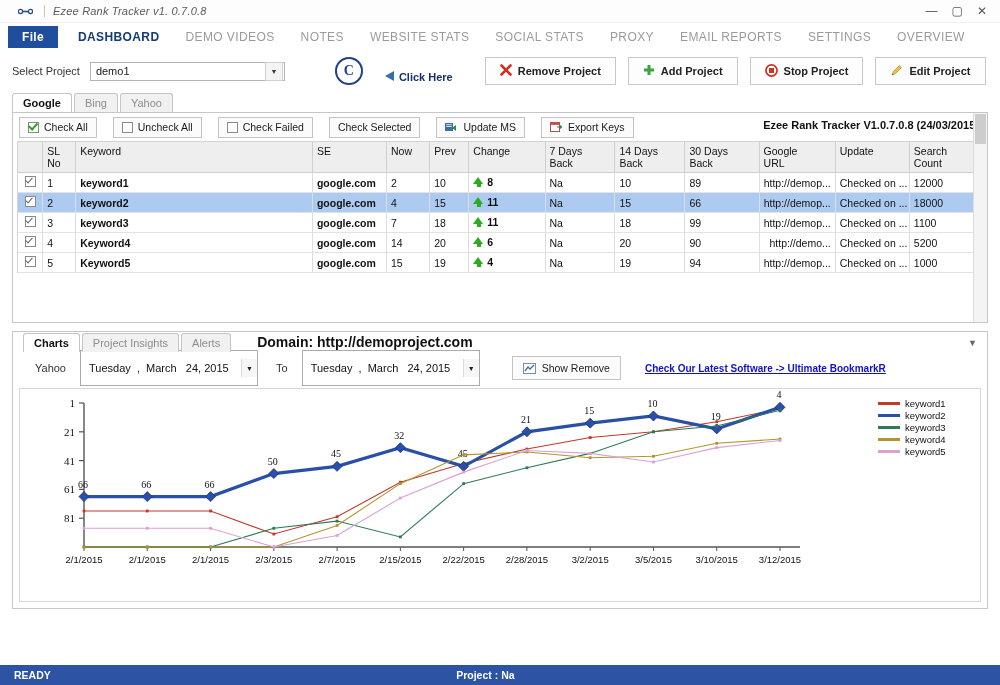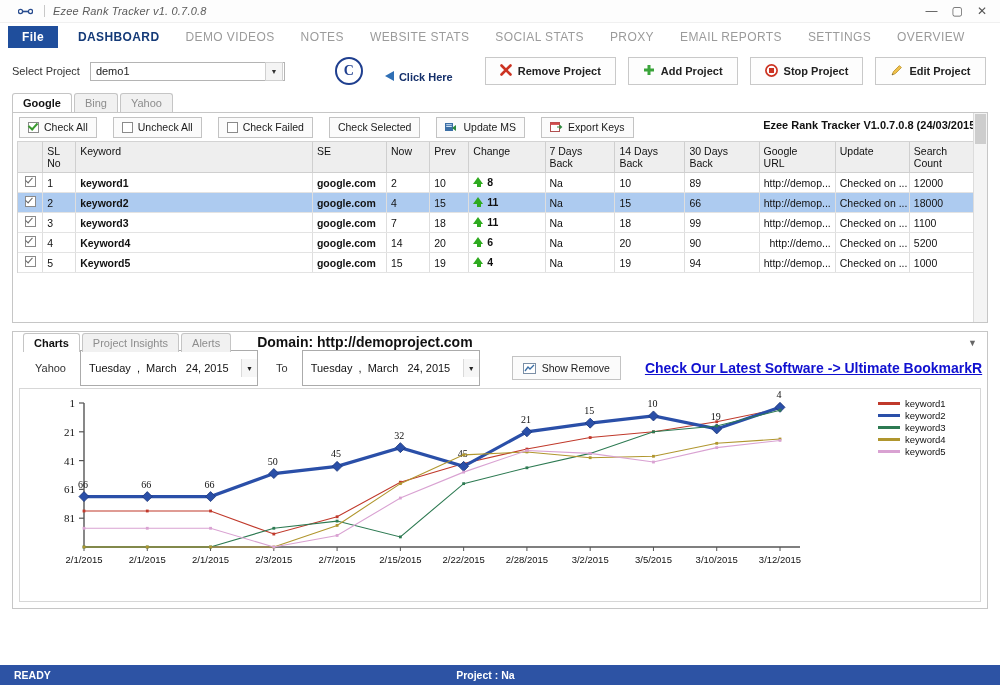--- a/index.html
+++ b/index.html
@@ -63,21 +63,21 @@
   
   .panel-bot{margin-top:8px;position:relative;}
   .bot-tabs{display:flex;align-items:flex-end;padding-left:10px;height:20px;position:relative;}
   .caret{position:absolute;right:10px;top:6px;font-size:9px;color:#666;}
   .domain{font-size:14px;font-weight:bold;color:#111;margin-left:26px;align-self:center;padding-bottom:1px;}
   .daterow{height:32px;display:flex;align-items:center;gap:8px;padding-left:22px;}
   .dbox{height:36px;border:1px solid #ababab;background:#fff;display:flex;align-items:center;font-size:11px;box-sizing:border-box;}
   .dbox .dv{padding:0 8px;white-space:pre;color:#111;}
   .dbox .dcar{width:15px;height:18px;border-left:1px solid #dadada;background:#f6f6f6;display:flex;align-items:center;justify-content:center;font-size:7px;}
   .showchart{height:22px;border:1px solid #c3c3c3;background:#fbfbfb;display:flex;align-items:center;gap:6px;padding:0 10px;font-size:10.5px;}
-  .promo{font-size:14px;font-weight:bold;color:#1010d0;text-decoration:underline;margin-left:16px;}
+  .promo{font-size:10px;font-weight:bold;color:#1010d0;text-decoration:underline;margin-left:16px;}
 
   .chartbox{margin:4px 6px 6px 6px;border:1px solid #d7d7d7;background:#fff;position:relative;height:212px;}
   .legend{position:absolute;right:10px;top:8px;width:92px;font-size:9.5px;color:#111;}
   .legend .lrow{display:flex;align-items:center;gap:5px;height:12px;}
   .legend .lsw{width:22px;height:3px;display:inline-block;}
 
   
   .statusbar{position:absolute;left:0;right:0;bottom:0;height:20px;background:#2d53a4;color:#fff;font-size:10.5px;display:flex;align-items:center;}
   .statusbar .s1{padding-left:14px;font-weight:bold;}
   .statusbar .s2{margin-left:auto;margin-right:auto;font-weight:bold;transform:translateX(-40px);}

